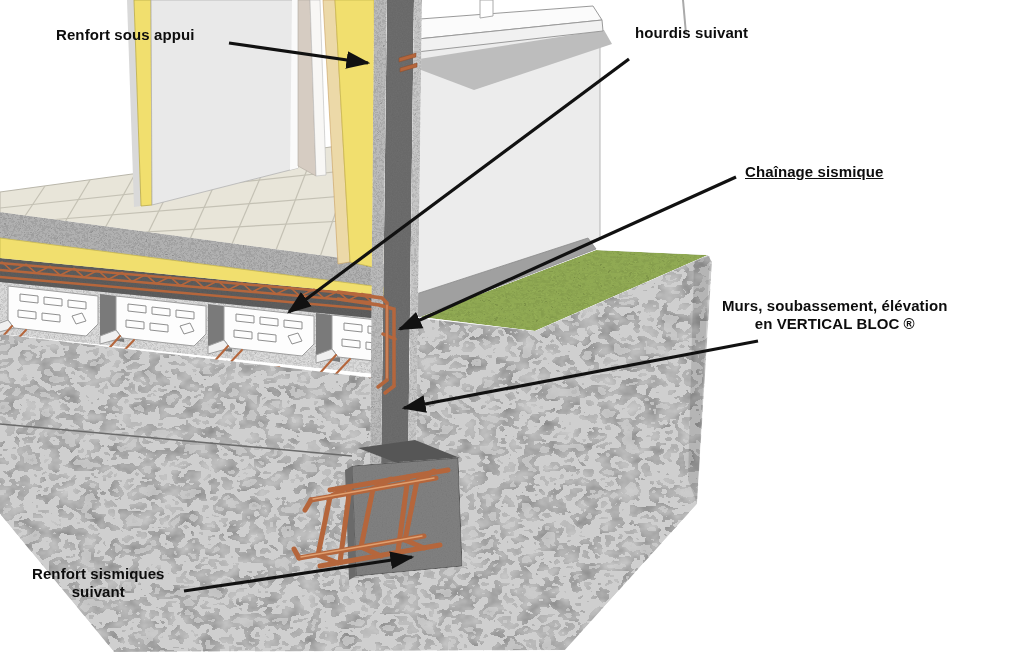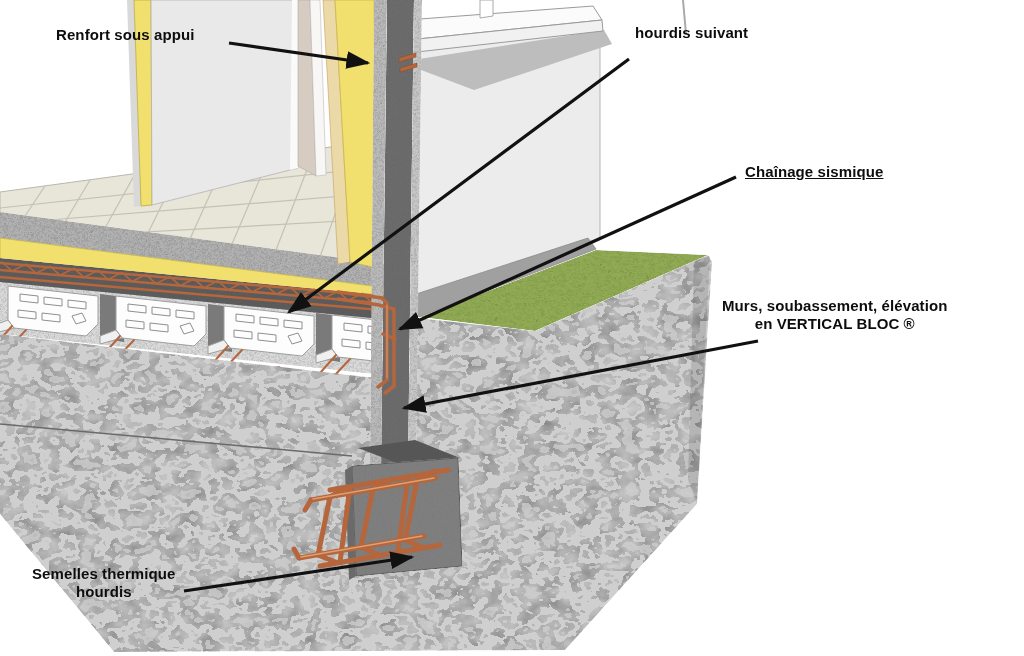--- a/index.html
+++ b/index.html
@@ -247,17 +247,17 @@
 <div class="label" style="left:745px;top:163px;text-decoration:underline;">
   <span>Chaînage sismique</span>
 </div>
 
 <div class="label" style="left:714px;top:297px;margin-left:8px;">
   <div>Murs, soubassement, élévation</div>
   <div>en VERTICAL BLOC ®</div>
 </div>
 
 <div class="label" style="left:32px;top:565px;">
-  <div>Semelles thermique</div>
-  <div>hourdis</div>
+  <div>Renfort sismiques</div>
+  <div>suivant</div>
 </div>
 
 </div>
 
 </body></html>

